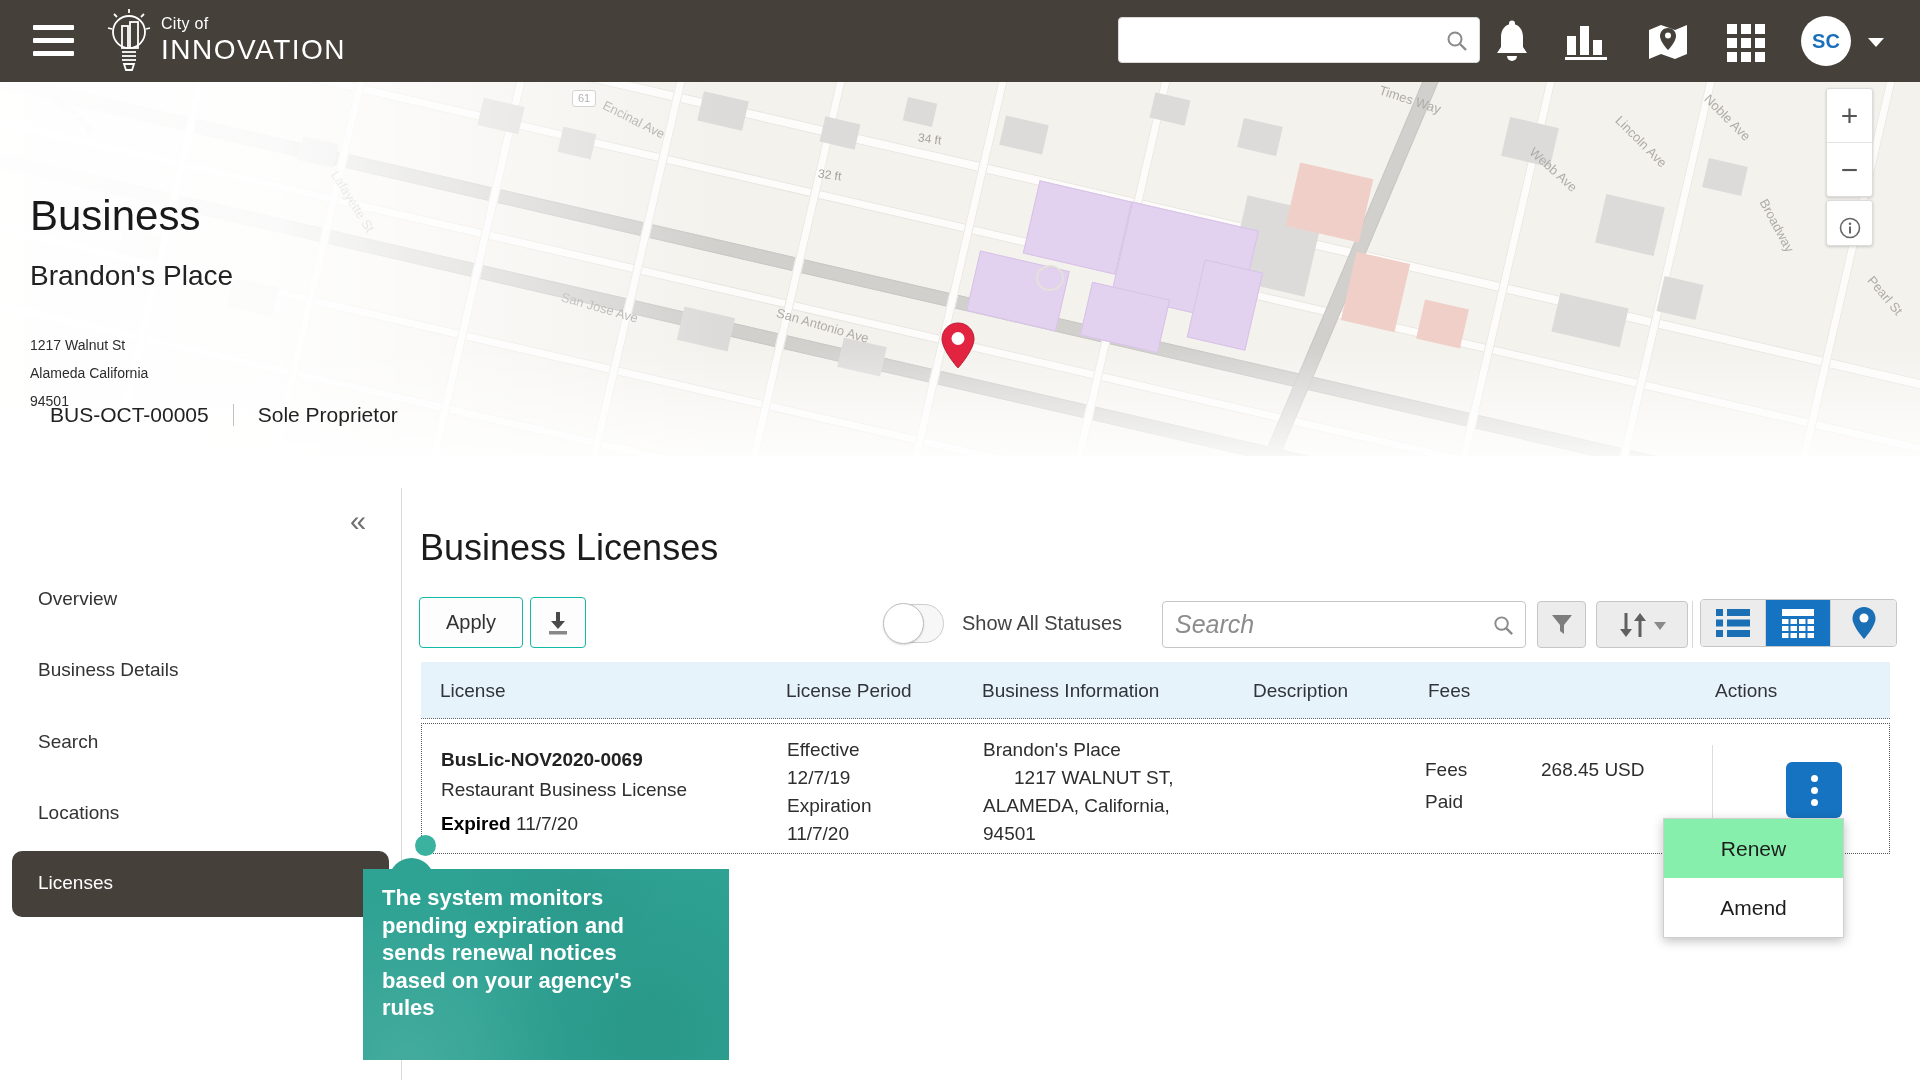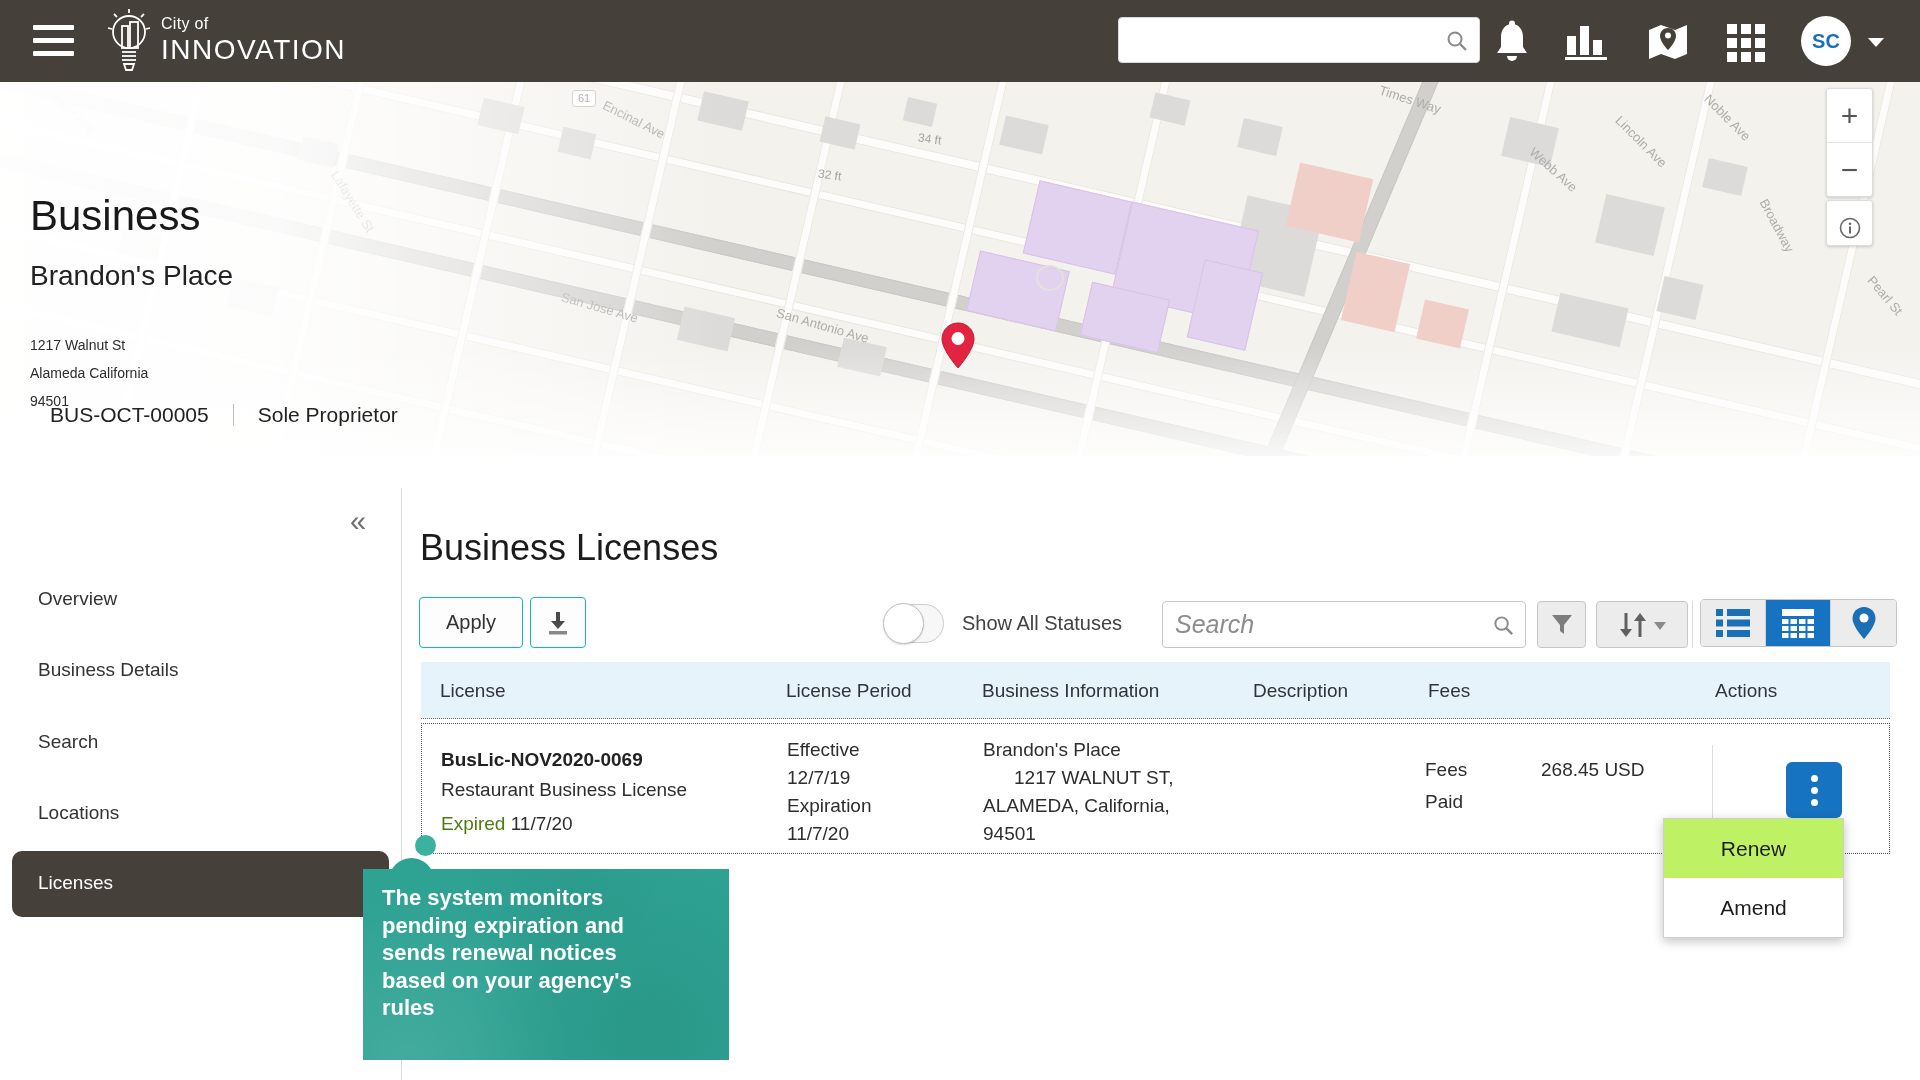--- a/index.html
+++ b/index.html
@@ -76,29 +76,29 @@
   .viewgroup .vbtn { width:65.6px; height:100%; background:#ececec; border:none; border-right:1px solid #d2d2d2; cursor:pointer; display:flex; align-items:center; justify-content:center; }
   .viewgroup .vbtn:last-child { border-right:none; }
   .viewgroup .vbtn.sel { background:#1673c1; }
 
   
   .thead { position:absolute; left:421px; top:662px; width:1469px; height:57px; background:#e7f3fb; border-bottom:1px dotted #6b6b6b; }
   .th { position:absolute; top:18px; font-size:19px; font-weight:normal; color:#30333a; }
   .trow { position:absolute; left:421px; top:723px; width:1469px; height:131px; border:1px dotted #55585c; background:#fff; }
   .cell-line { position:absolute; font-size:19px; color:#2e2e2e; line-height:28px; }
   .lic-num { font-weight:bold; color:#222; }
-  .status-red { color:#4d7c0f; }
+  .status-red { color:#000000;font-weight:bold; }
   .act-sep { position:absolute; left:1712px; top:745px; width:1px; height:73px; background:#ddd; }
   .kebab { position:absolute; left:1786px; top:762px; width:56px; height:56px; background:#1673c1; border:none; border-radius:6px; cursor:pointer; z-index:20; }
   .kebab i { display:block; width:7px; height:7px; border-radius:50%; background:#fff; margin:5px auto; }
 
   
   .menu { position:absolute; left:1663px; top:818px; width:181px; background:#fff; border:1px solid #cfcfcf; box-shadow:0 3px 10px rgba(0,0,0,.25); z-index:60; }
   .menu .mi { height:59px; line-height:59px; text-align:center; font-size:21px; color:#1d1d1d; cursor:pointer; }
-  .menu .mi.hl { background:#bef264; }
+  .menu .mi.hl { background:#86efac; }
 
   
   .tip-dot { position:absolute; left:415px; top:835px; width:21px; height:21px; border-radius:50%; background:#3bb1a0; z-index:55; }
   .tip-bump { position:absolute; left:389px; top:858px; width:45px; height:45px; border-radius:50%; background:#2ea293; z-index:49; }
   .tooltip { position:absolute; left:363px; top:869px; width:366px; height:191px; background:#2ea293; z-index:50; overflow:hidden; }
   .tooltip:before { content:""; position:absolute; inset:0;
       background:radial-gradient(circle at 78% 85%, rgba(0,60,50,.10), transparent 55%),
                  radial-gradient(circle at 12% 100%, rgba(255,255,255,.10), transparent 45%),
                  radial-gradient(circle at 55% 10%, rgba(0,60,50,.06), transparent 40%); }
   .tooltip p { position:relative; margin:15px 0 0 19px; font-size:22px; font-weight:bold; color:#fff; line-height:27.5px; white-space:pre-line; }

